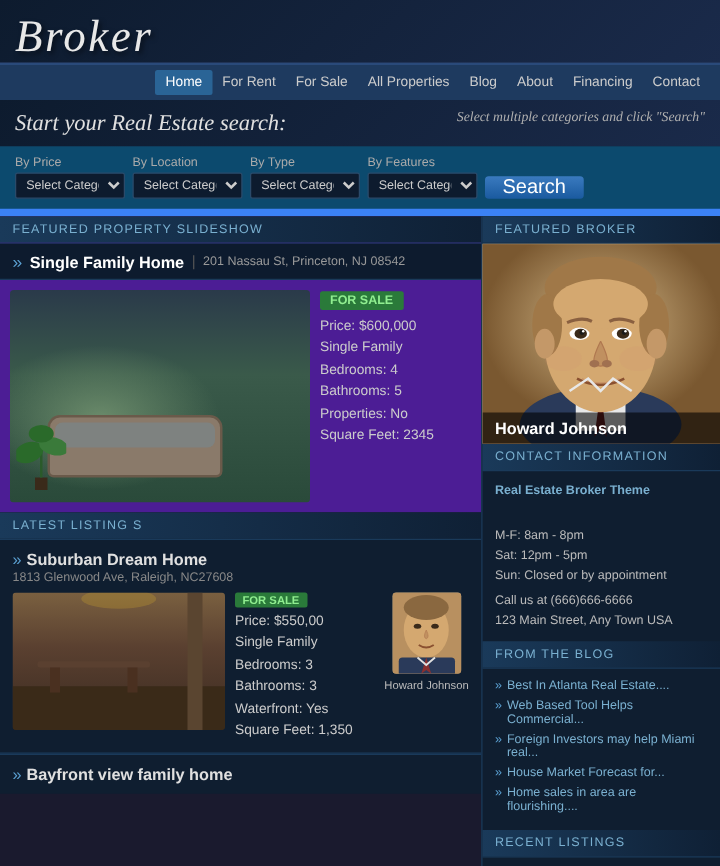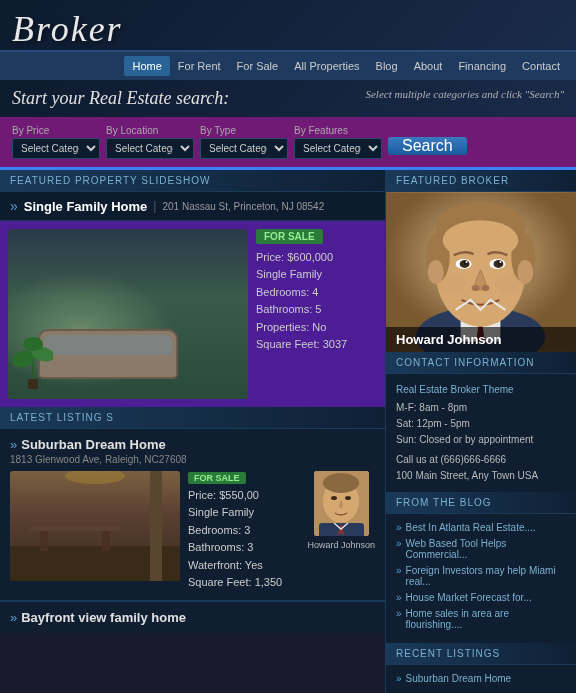--- a/index.html
+++ b/index.html
@@ -62,26 +62,26 @@
     .tagline-right {
       font-family: Georgia, serif;
       font-size: 11px;
       color: #b0b0b0;
       font-style: italic;
       text-align: right;
     }
 
     
     .search-bar {
-      background: #701a75;
+      background: #0c4a6e;
       padding: 8px 12px;
       display: flex;
-      align-items: flex-start;
+      align-items: flex-end;
       gap: 6px;
-      border-bottom: 3px solid #3b82f6;
+      border-bottom: 6px solid #3b82f6;
     }
     .search-group {
       display: flex;
       flex-direction: column;
       font-size: 10px;
       color: #aaa;
     }
     .search-group label { margin-bottom: 2px; font-size: 10px; }
     .search-group select {
       background: #0d1b2e;
@@ -428,21 +428,21 @@
             <ellipse cx="20" cy="15" rx="10" ry="7" fill="#2a6a2a"></ellipse>
           </svg>
         </div>
         <div class="property-details">
           <div class="for-sale-badge">FOR SALE</div>
           <div class="detail-line">Price: $600,000</div>
           <div class="detail-line">Single Family</div>
           <div class="detail-line">Bedrooms: 4</div>
           <div class="detail-line">Bathrooms: 5</div>
           <div class="detail-line">Properties: No</div>
-          <div class="detail-line">Square Feet: 3037</div>
+          <div class="detail-line">Square Feet: 2345</div>
         </div>
       </div>
     </div>
 
     <div class="latest-listings">
       <div class="section-header">LATEST LISTING S</div>
       <div class="listing-item">
         <div class="listing-title">
           <span class="chevron">»</span>
           <strong>Suburban Dream Home</strong>
@@ -577,26 +577,26 @@
             <path d="M70 118 L85 108 L95 118 L105 108 L120 118" stroke="#e8e8e8" stroke-width="2" fill="none"></path>
           </svg>
         </div>
         <div class="broker-name-overlay">Howard Johnson</div>
       </div>
     </div>
 
     <div>
       <div class="section-header">CONTACT INFORMATION</div>
       <div class="contact-section">
-        <div class="contact-line" style="color:#7ab0d0; margin-bottom:2px;">Real Estate Broker Theme</div>
+        <div class="contact-line" style="color:#7ab0d0; margin-bottom:20px;font-weight:bold;">Real Estate Broker Theme</div>
         <div class="contact-line">M-F: 8am - 8pm</div>
         <div class="contact-line">Sat: 12pm - 5pm</div>
         <div class="contact-line">Sun: Closed or by appointment</div>
         <div class="contact-line" style="margin-top:4px;">Call us at (666)666-6666</div>
-        <div class="contact-line">100 Main Street, Any Town USA</div>
+        <div class="contact-line">123 Main Street, Any Town USA</div>
       </div>
     </div>
 
     <div>
       <div class="section-header">FROM THE BLOG</div>
       <div class="blog-section">
         <div class="blog-item">Best In Atlanta Real Estate....</div>
         <div class="blog-item">Web Based Tool Helps Commercial...</div>
         <div class="blog-item">Foreign Investors may help Miami real...</div>
         <div class="blog-item">House Market Forecast for...</div>

